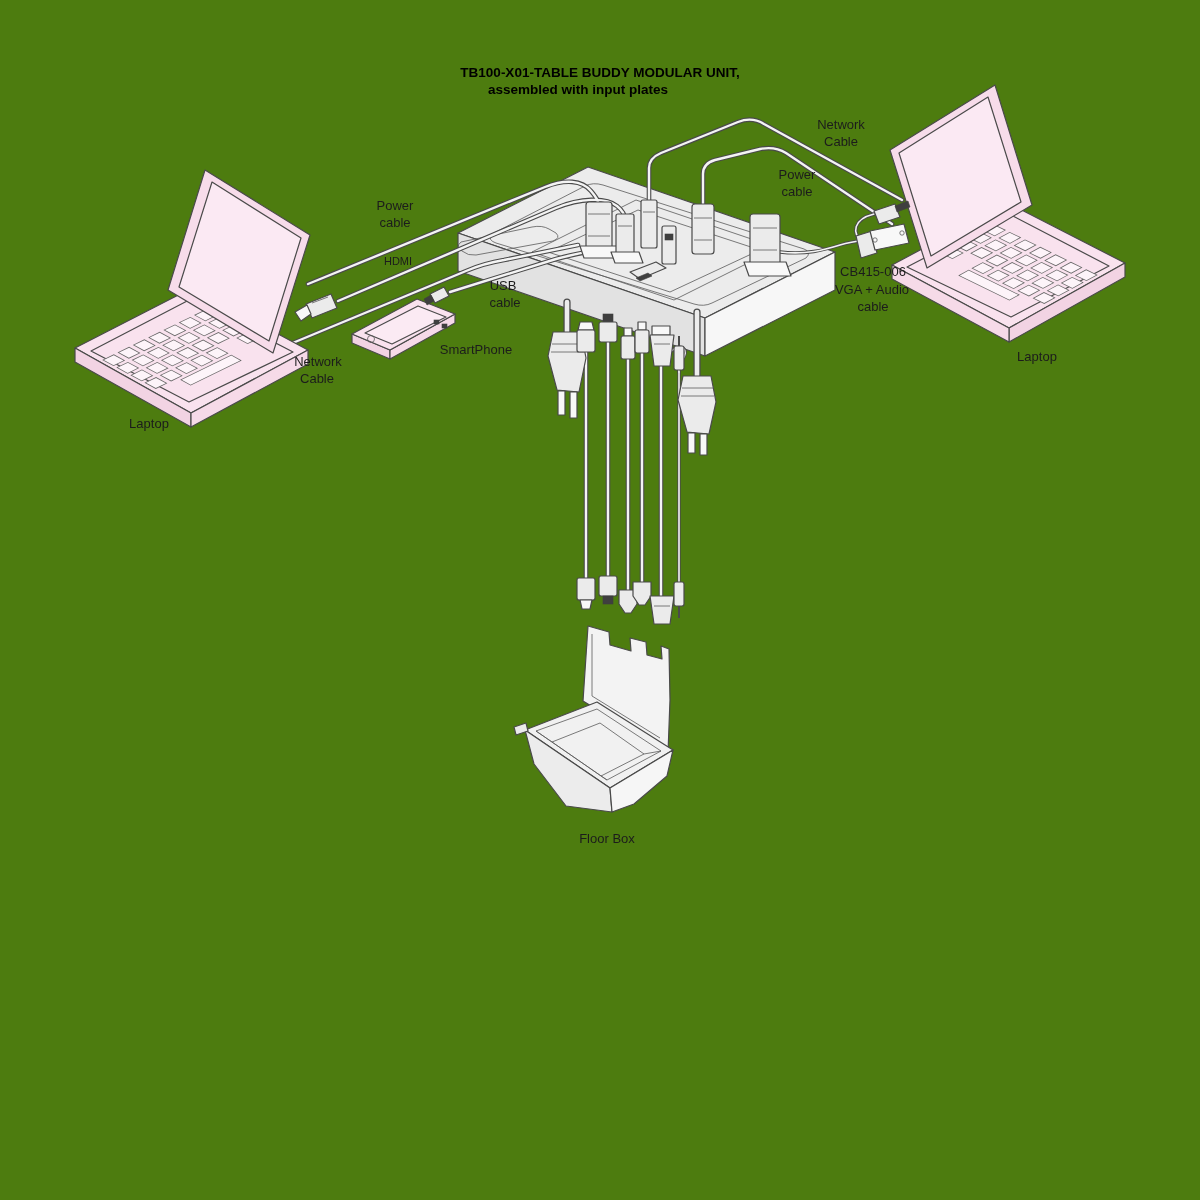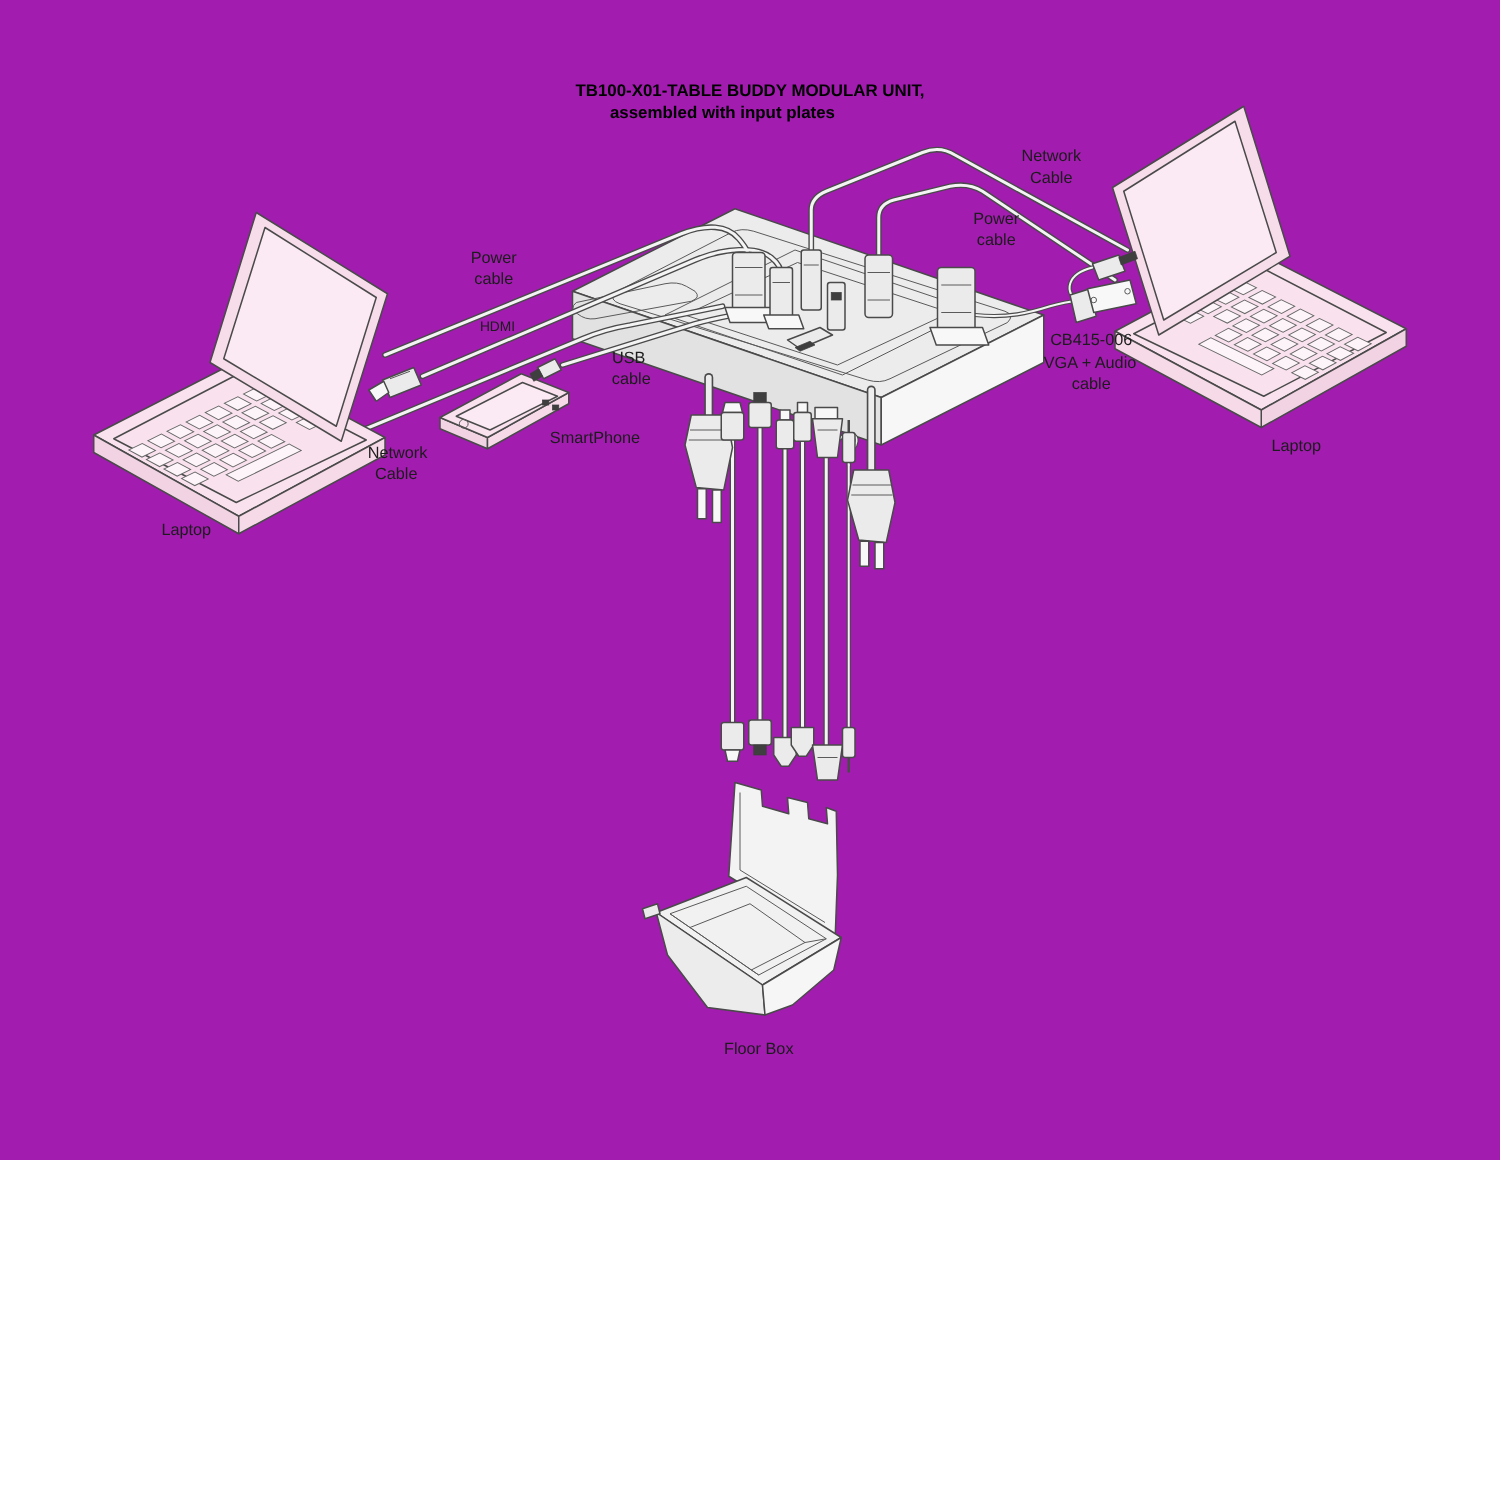--- a/index.html
+++ b/index.html
@@ -1,17 +1,17 @@
 <!DOCTYPE html>
 <html><head>
 <meta charset="utf-8">
 <style>
   html,body { margin:0; padding:0; background:#ffffff; }
   .page {
-    position:relative; width:1200px; height:928px; background:#a21caf;
+    position:relative; width:1200px; height:1200px; background:#4d7c0f;
     font-family:"Liberation Sans", sans-serif; overflow:hidden;
   }
   svg { position:absolute; left:0; top:0; }
 
   
   .ln   { stroke:#4a4a4a; stroke-width:1.2; fill:none; stroke-linejoin:round; }
   .face { stroke:#4a4a4a; stroke-width:1.2; stroke-linejoin:round; }
   .thin { stroke:#5a5a5a; stroke-width:0.8; fill:none; }
 
   

